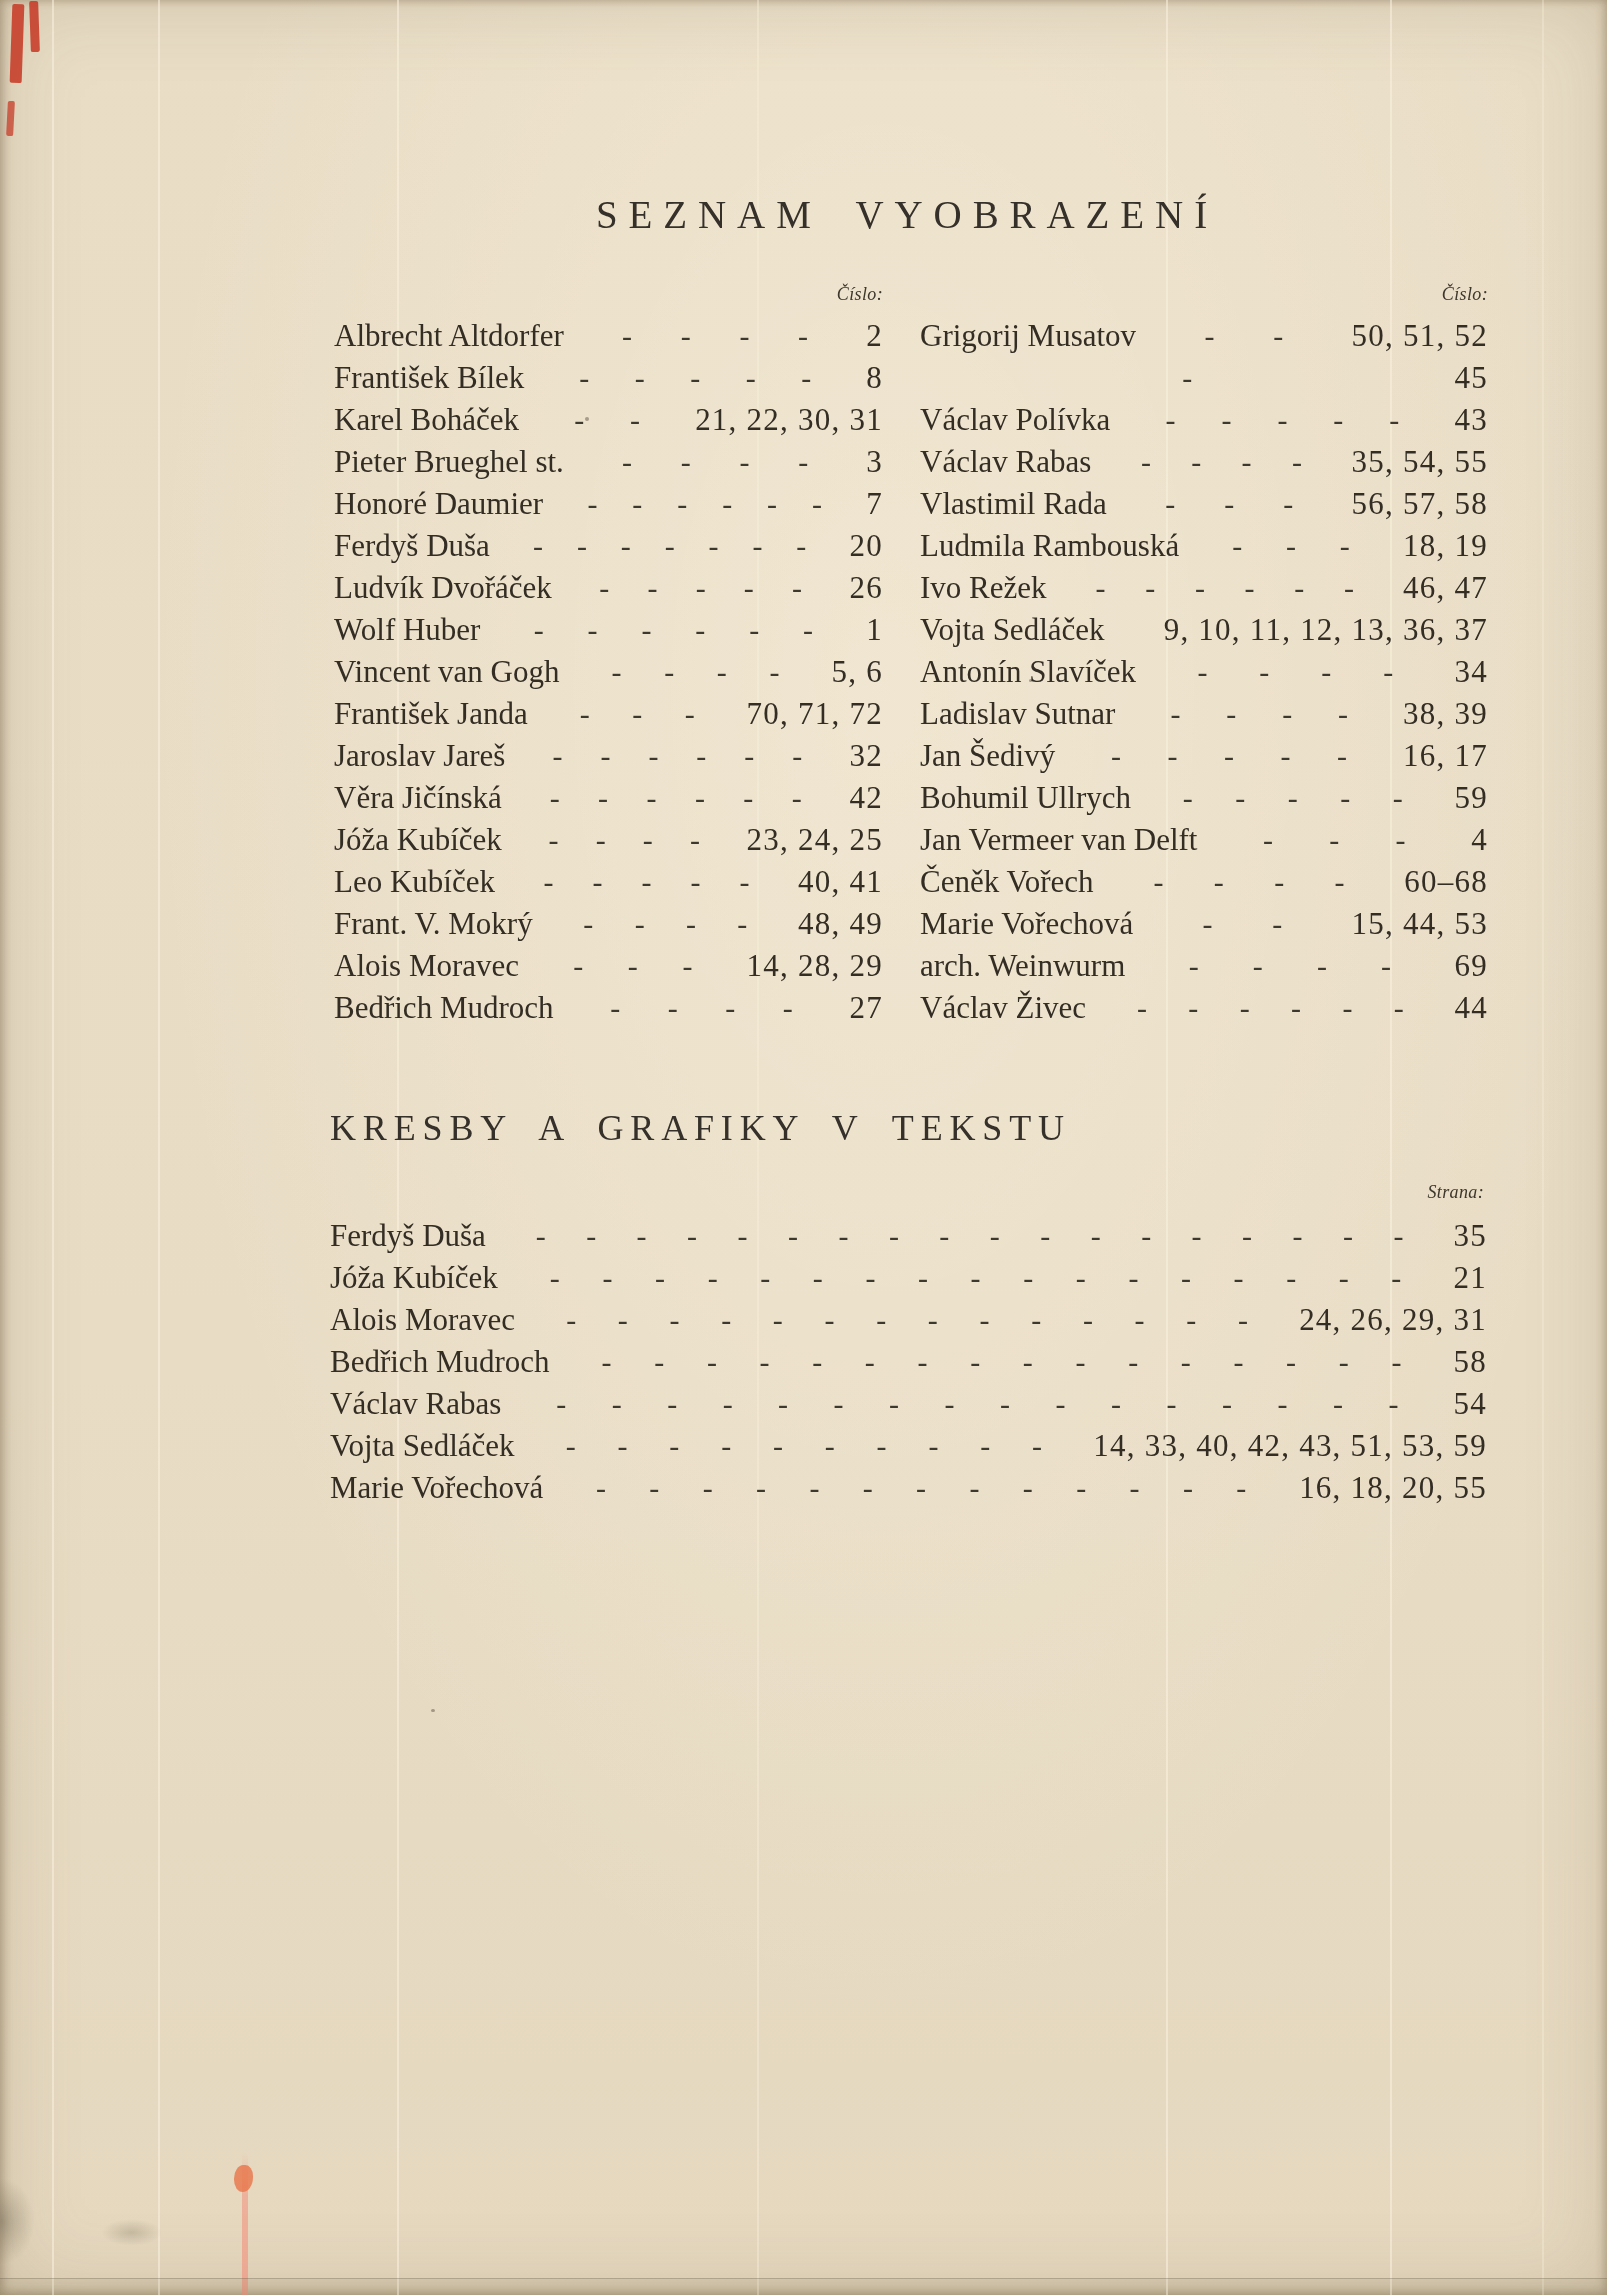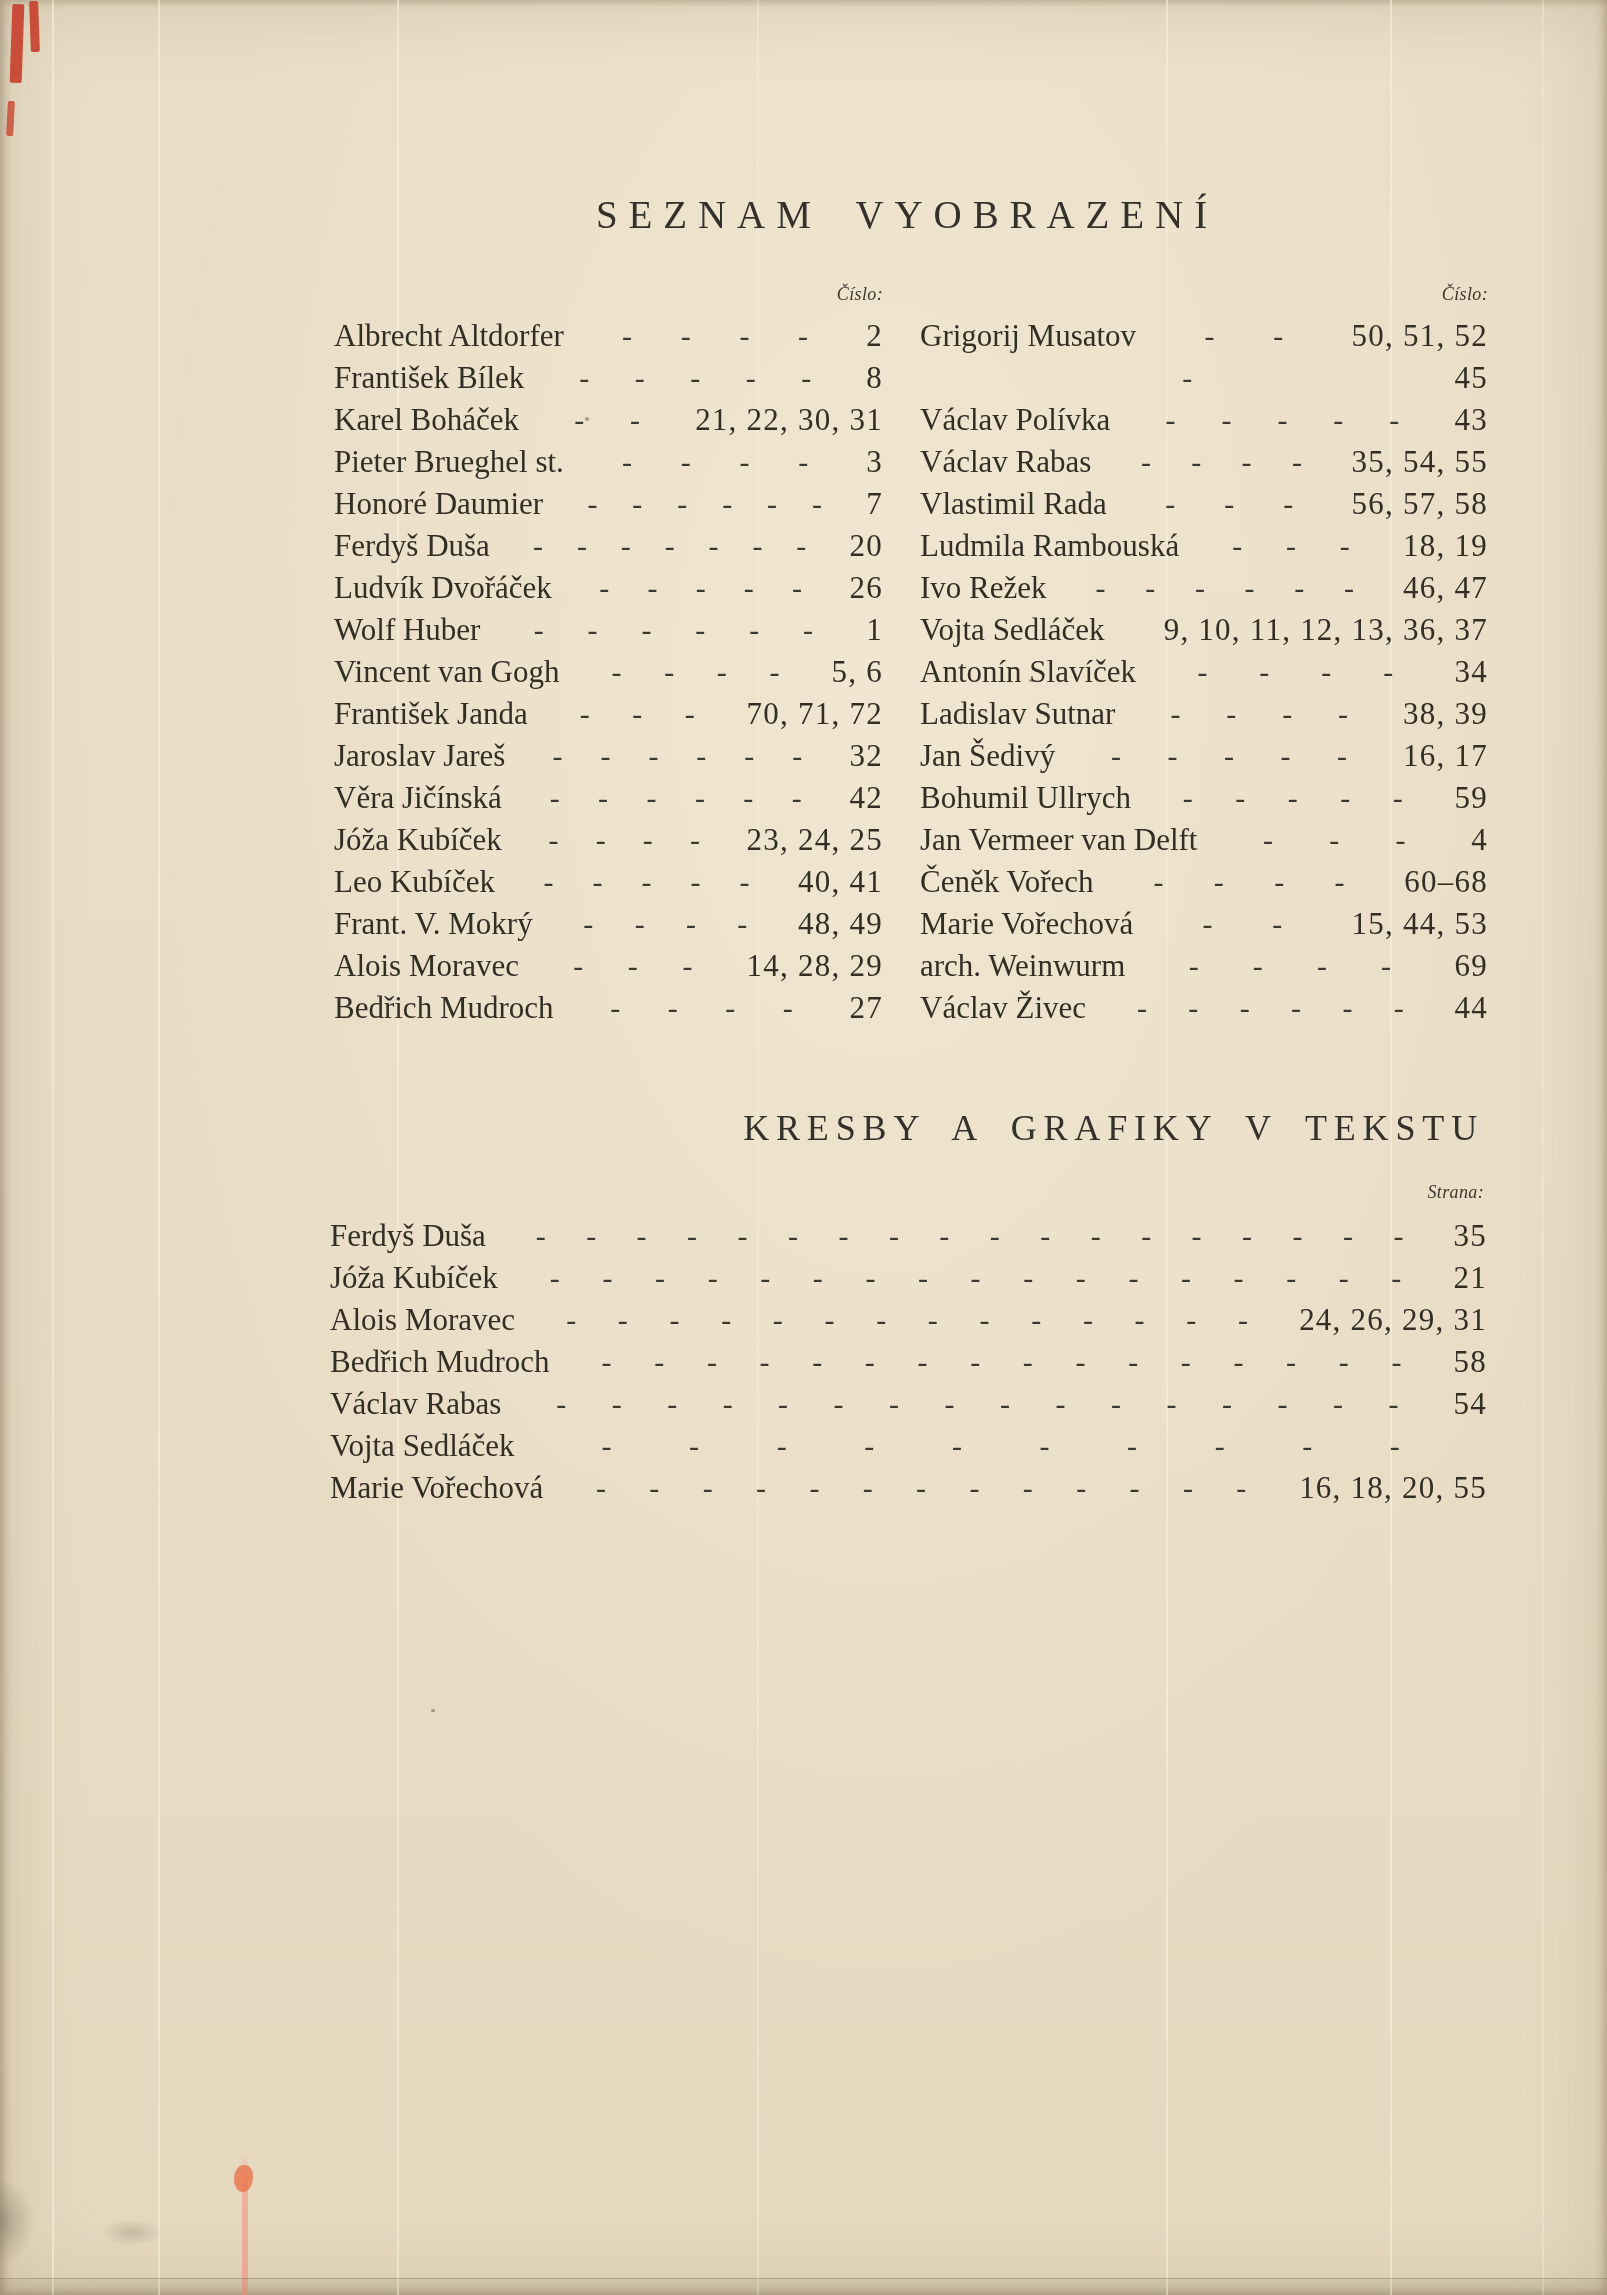--- a/index.html
+++ b/index.html
@@ -27,21 +27,21 @@
     height:23px;line-height:23px;margin-bottom:9.4px;letter-spacing:0.02em;
   }
   .row{display:flex;align-items:center;height:42px;line-height:42px;font-size:31px;color:#332d24;}
   .row .nm{white-space:nowrap;}
   .row .leader{flex:1;display:flex;justify-content:space-evenly;align-items:center;padding:0 9.4px;}
   .row .leader .d{font-size:30px;color:#3d382e;line-height:42px;}
   .row .pg{white-space:nowrap;text-align:right;letter-spacing:0.04em;}
   h2.sec2{
     position:absolute;left:0;top:1107px;width:100%;margin:0;
     font-size:36px;font-weight:400;letter-spacing:0.19em;word-spacing:0.35em;
-    text-align:right;color:#35302a;white-space:nowrap;
+    text-align:left;color:#35302a;white-space:nowrap;
   }
   .strana-label{position:absolute;right:0;top:1181px;width:202px;}
   .bottom-rows{position:absolute;left:0;top:1215px;width:1157px;}
   
   .red-mark{position:absolute;background:#c63b28;opacity:0.88;border-radius:2px;}
   .rm1{left:10.8px;top:4px;width:12px;height:79px;transform:rotate(2deg);}
   .rm2{left:30px;top:1.3px;width:9.4px;height:51px;transform:rotate(-2deg);}
   .rm3{left:6.7px;top:101px;width:7.4px;height:35px;transform:rotate(3deg);opacity:0.75;}
   .pink-streak{position:absolute;left:242px;top:2153px;width:6px;height:143px;background:linear-gradient(180deg,rgba(244,144,124,0.0),rgba(244,144,124,0.55) 30%,rgba(244,144,124,0.65));}
   .orange-blob{position:absolute;left:234px;top:2165px;width:19px;height:27px;background:#e8744a;opacity:0.8;border-radius:50% 40% 55% 45%;}
@@ -556,20 +556,21 @@
             <span class="d">-</span>
             <span class="d">-</span>
             <span class="d">-</span>
             <span class="d">-</span>
             <span class="d">-</span>
             <span class="d">-</span>
             <span class="d">-</span>
             <span class="d">-</span>
             <span class="d">-</span>
           </span>
+          <span class="pg">14, 33, 40, 42, 43, 51, 53, 59</span>
         </div>
         <div class="row">
           <span class="nm">Marie Vořechová</span>
           <span class="leader">
             <span class="d">-</span>
             <span class="d">-</span>
             <span class="d">-</span>
             <span class="d">-</span>
             <span class="d">-</span>
             <span class="d">-</span>

